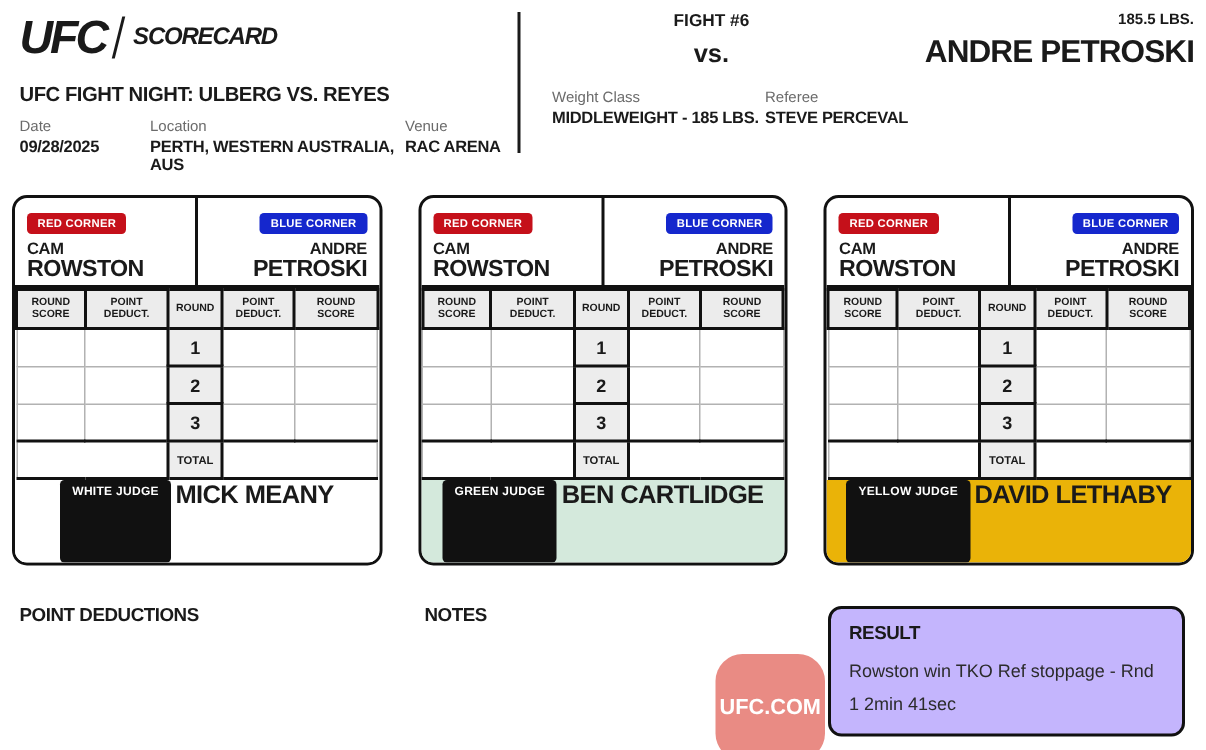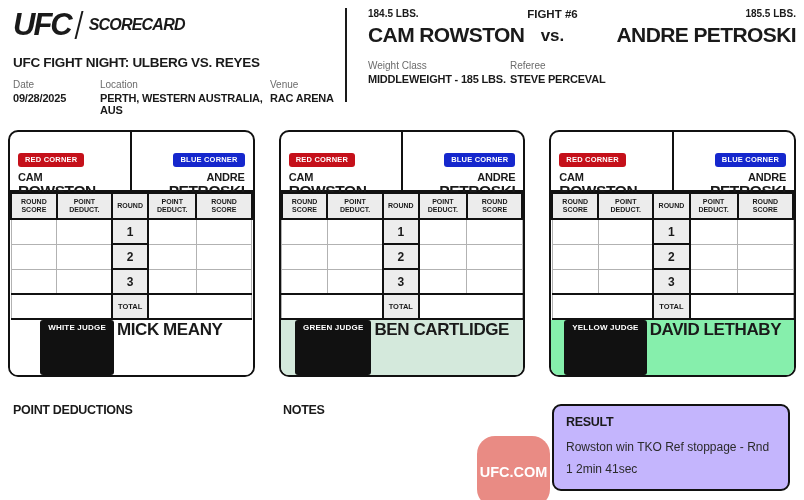--- a/index.html
+++ b/index.html
@@ -29,21 +29,21 @@
   .fight-no { font-size:11.5px; font-weight:bold; }
   .vs { font-size:17px; font-weight:bold; margin-top:6px; }
   .bout-meta { display:flex; margin-top:13px; }
   .bout-meta .col1 { width:142px; }
 
   
   .cards-row { display:flex; gap:24px; margin:18px 8px 0; }
   .card { flex:1; height:247px; border:2px solid #111; border-radius:10px; overflow:hidden;
     display:flex; flex-direction:column; background:#fff; }
   .fighters { display:flex; height:60px; border-bottom:2px solid #111; }
-  .half { flex:1; padding:16px 8px; display:flex; flex-direction:column; }
+  .half { flex:1; padding:6px 8px; display:flex; flex-direction:column; }
   .half.red { border-right:2px solid #111; }
   .half.blue { align-items:flex-end; text-align:right; }
   .corner-badge { display:inline-block; color:#fff; font-size:7.5px; font-weight:bold;
     padding:2.5px 7px; border-radius:3px; letter-spacing:0.2px; }
   .fname { font-size:11px; font-weight:bold; margin-top:4px; letter-spacing:-0.2px; }
   .lname { font-size:15.5px; font-weight:bold; letter-spacing:-0.4px; line-height:1.05; }
   table.score { width:100%; border-collapse:collapse; table-layout:fixed; }
   table.score th { background:#ececec; border:2px solid #111; font-size:7px; font-weight:bold;
     height:26px; line-height:1.2; padding:0 2px; }
   table.score td { border:1px solid #b2b2b2; height:25px; text-align:center; background:#fff; }
@@ -93,24 +93,20 @@
         <div class="lbl">Venue</div>
         <div class="val">RAC ARENA</div>
       </div>
     </div>
   </div>
 
   <div class="header-divider"></div>
 
   <div class="header-right">
     <div class="bout-row">
-      <div class="bout-side red">
-        <span class="weight-lbl">184.5 LBS.</span>
-        <span class="fighter-big">CAM ROWSTON</span>
-      </div>
       <div class="bout-center">
         <div class="fight-no">FIGHT #6</div>
         <div class="vs">vs.</div>
       </div>
       <div class="bout-side blue">
         <span class="weight-lbl">185.5 LBS.</span>
         <span class="fighter-big">ANDRE PETROSKI</span>
       </div>
     </div>
     <div class="bout-meta">
@@ -303,21 +299,21 @@
         <td></td>
         <td></td>
       </tr>
       <tr class="total-row">
         <td colspan="2"></td>
         <td class="round-cell total-cell">TOTAL</td>
         <td colspan="2"></td>
       </tr>
     </tbody>
       </table>
-    <div class="judge-footer" style="background: #86efac;">
+    <div class="judge-footer" style="background: #eab308;">
       <span class="judge-badge">YELLOW JUDGE</span>
       <div class="judge-name">DAVID LETHABY</div>
     </div>
   </div>
 </div>
 
 <div class="bottom">
   <div class="section-lbl pd-lbl">POINT DEDUCTIONS</div>
   <div class="section-lbl notes-lbl">NOTES</div>
   <div class="watermark" style="background: rgb(233, 139, 132); margin-top: 48px;">UFC.COM</div>

